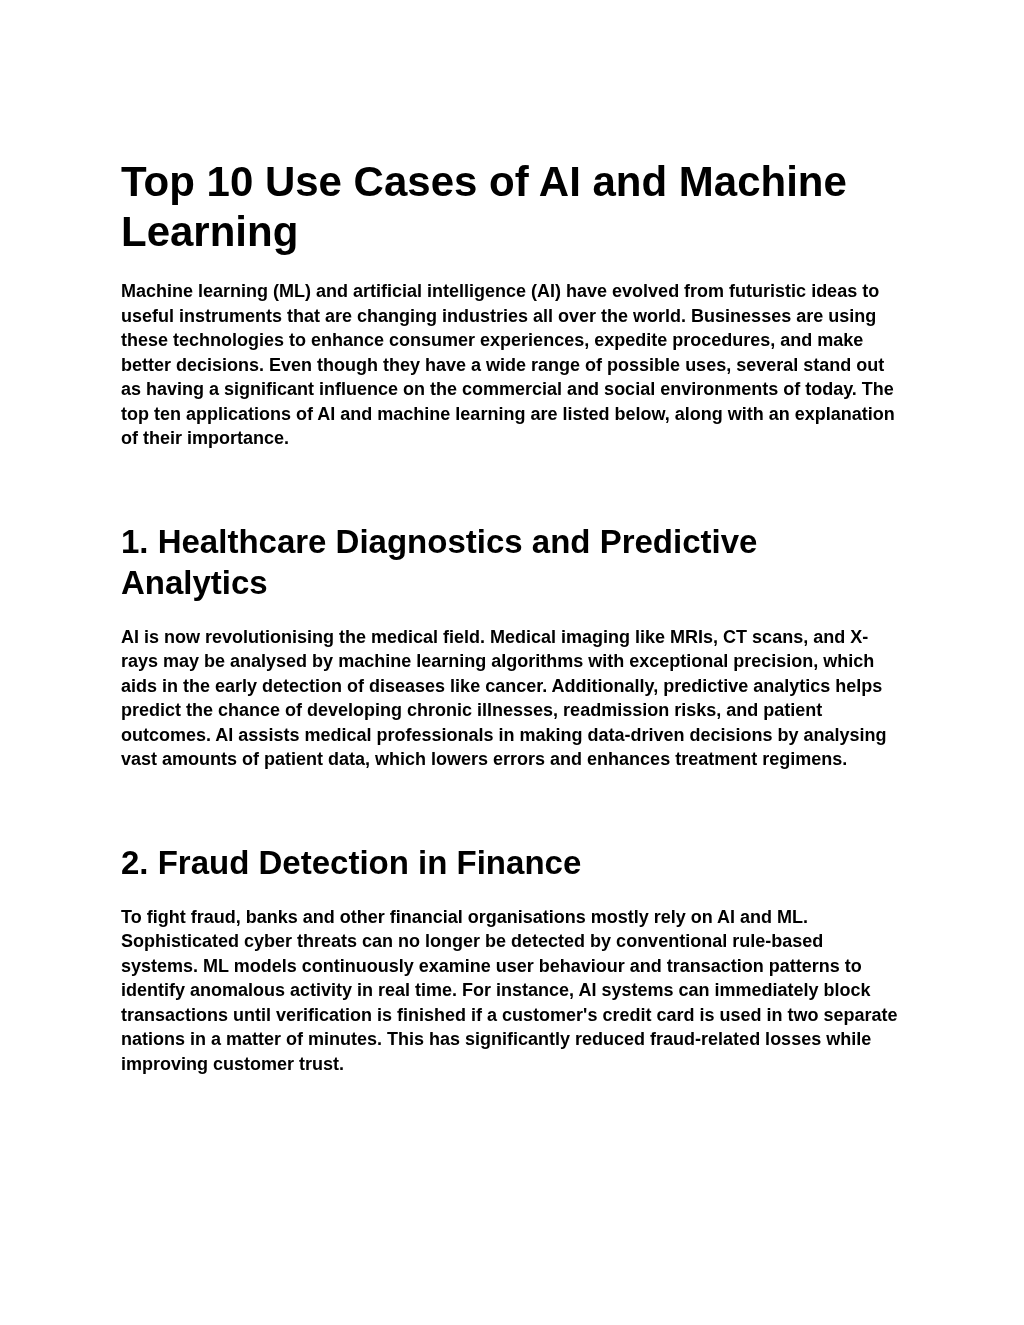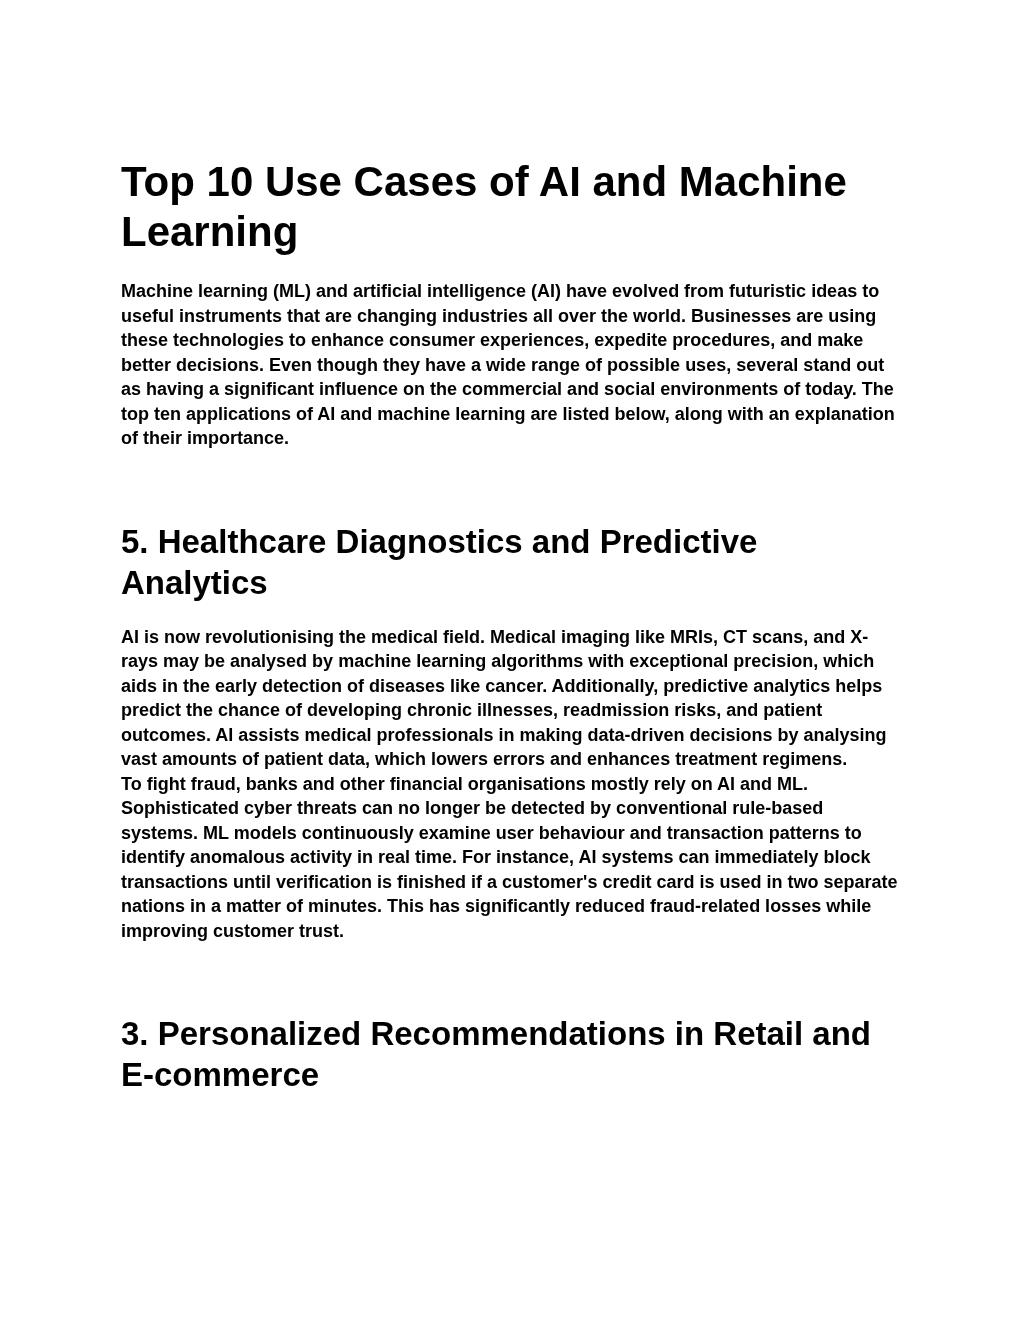--- a/index.html
+++ b/index.html
@@ -45,21 +45,21 @@
   }
 </style>
 </head>
 <body>
 
 <div class="page">
   <h1 class="doc-title">Top 10 Use Cases of AI and Machine Learning</h1>
 
   <p class="body-text">Machine learning (ML) and artificial intelligence (AI) have evolved from futuristic ideas to useful instruments that are changing industries all over the world. Businesses are using these technologies to enhance consumer experiences, expedite procedures, and make better decisions. Even though they have a wide range of possible uses, several stand out as having a significant influence on the commercial and social environments of today. The top ten applications of AI and machine learning are listed below, along with an explanation of their importance.</p>
 
-  <h2 class="section-heading">5. Healthcare Diagnostics and Predictive Analytics</h2>
+  <h2 class="section-heading">1. Healthcare Diagnostics and Predictive Analytics</h2>
 
   <p class="body-text">AI is now revolutionising the medical field. Medical imaging like MRIs, CT scans, and X-rays may be analysed by machine learning algorithms with exceptional precision, which aids in the early detection of diseases like cancer. Additionally, predictive analytics helps predict the chance of developing chronic illnesses, readmission risks, and patient outcomes. AI assists medical professionals in making data-driven decisions by analysing vast amounts of patient data, which lowers errors and enhances treatment regimens.</p>
 
+  <h2 class="section-heading">2. Fraud Detection in Finance</h2>
 
   <p class="body-text">To fight fraud, banks and other financial organisations mostly rely on AI and ML. Sophisticated cyber threats can no longer be detected by conventional rule-based systems. ML models continuously examine user behaviour and transaction patterns to identify anomalous activity in real time. For instance, AI systems can immediately block transactions until verification is finished if a customer's credit card is used in two separate nations in a matter of minutes. This has significantly reduced fraud-related losses while improving customer trust.</p>
 
-  <h2 class="section-heading">3. Personalized Recommendations in Retail and E-commerce</h2>
 </div>
 
 </body></html>

